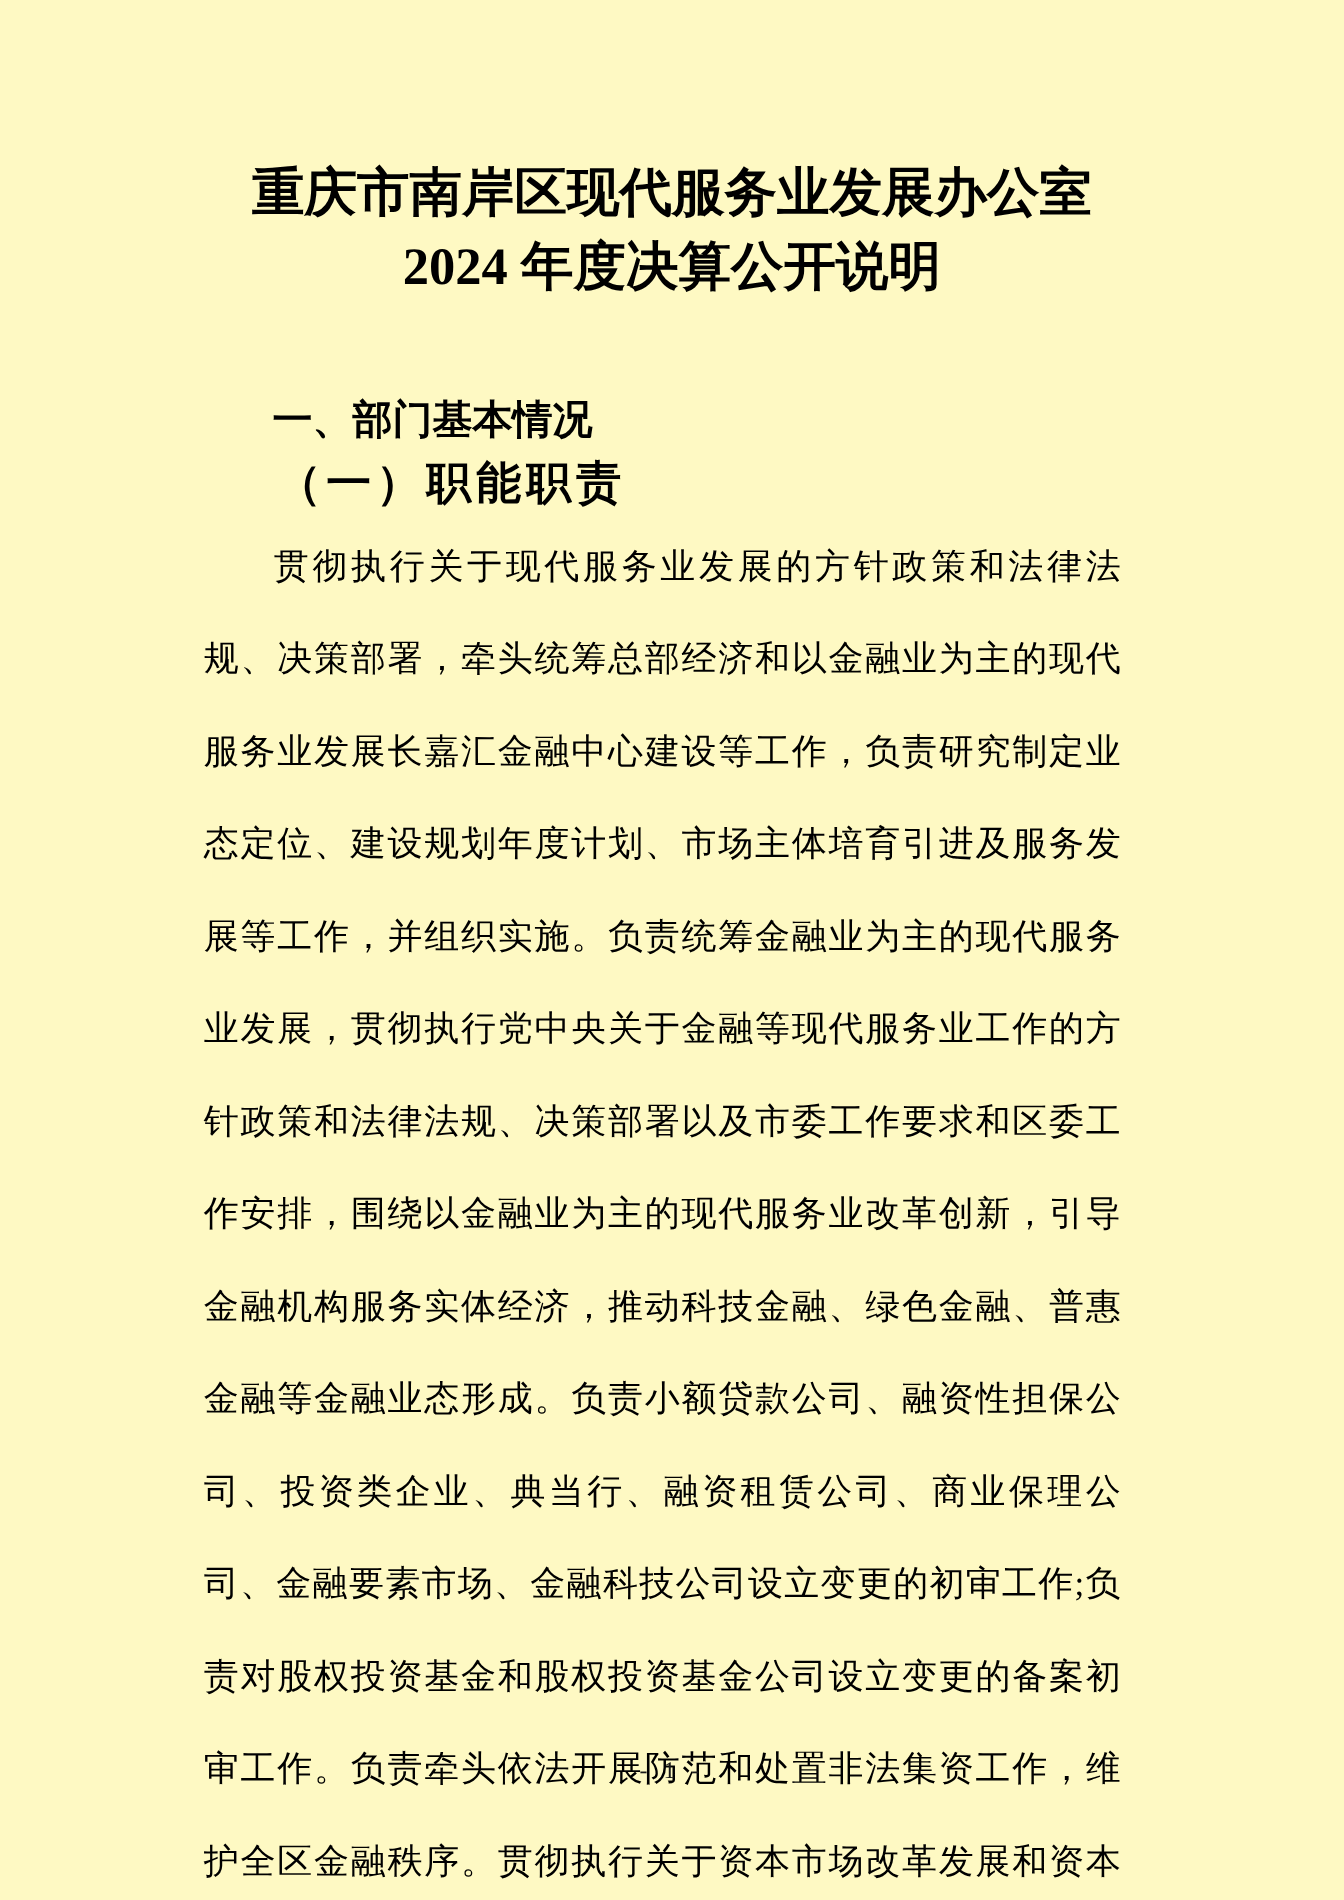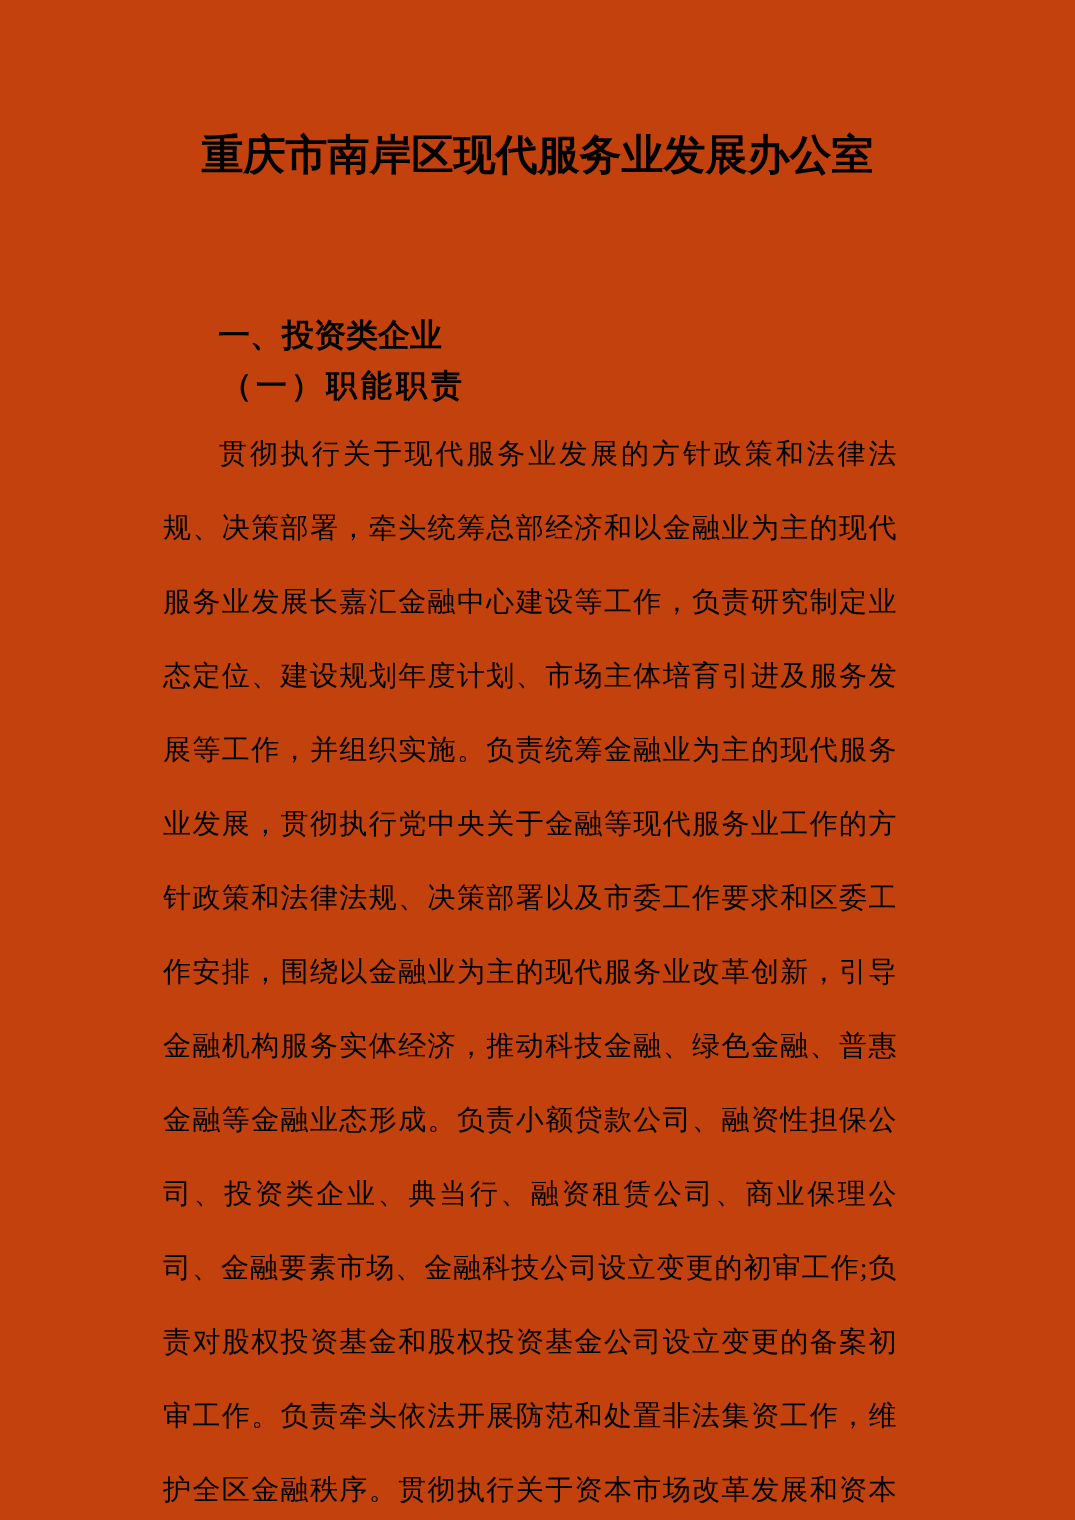--- a/index.html
+++ b/index.html
@@ -5,21 +5,21 @@
   html, body {
     margin: 0;
     padding: 0;
     background: #e8e8e8;
   }
   .page {
     position: relative;
     width: 1075px;
     height: 1520px;
     margin: 0 auto;
-    background: #c2410c;
+    background: #fef9c3;
     color: #000000;
     overflow: hidden;
     font-family: "Liberation Serif", "DejaVu Serif", serif;
   }
   .doc-title {
     position: absolute;
     top: 126px;
     left: 0;
     width: 100%;
     text-align: center;
@@ -39,21 +39,21 @@
     font-size: 32px;
     line-height: 40px;
     white-space: nowrap;
   }
   .heading-level-2 {
     position: absolute;
     top: 366px;
     left: 221px;
     font-family: "Liberation Serif", "DejaVu Serif", serif;
     font-weight: bold;
-    font-size: 31px;
+    font-size: 36px;
     line-height: 40px;
     letter-spacing: 4px;
     white-space: nowrap;
   }
   .body-paragraph {
     position: absolute;
     top: 417px;
     left: 163px;
     width: 734px;
     font-family: "Liberation Serif", "DejaVu Serif", serif;
@@ -75,23 +75,24 @@
     color: #1a1a1a;
   }
 </style>
 </head>
 <body>
 
 <div class="page">
 
   <div class="doc-title">
     <div>重庆市南岸区现代服务业发展办公室</div>
+    <div>2024 年度决算公开说明</div>
   </div>
 
-  <div class="heading-level-1">一、投资类企业</div>
+  <div class="heading-level-1">一、部门基本情况</div>
 
   <div class="heading-level-2">（一）职能职责</div>
 
   <div class="body-paragraph">贯彻执行关于现代服务业发展的方针政策和法律法规、决策部署，牵头统筹总部经济和以金融业为主的现代服务业发展长嘉汇金融中心建设等工作，负责研究制定业态定位、建设规划年度计划、市场主体培育引进及服务发展等工作，并组织实施。负责统筹金融业为主的现代服务业发展，贯彻执行党中央关于金融等现代服务业工作的方针政策和法律法规、决策部署以及市委工作要求和区委工作安排，围绕以金融业为主的现代服务业改革创新，引导金融机构服务实体经济，推动科技金融、绿色金融、普惠金融等金融业态形成。负责小额贷款公司、融资性担保公司、投资类企业、典当行、融资租赁公司、商业保理公司、金融要素市场、金融科技公司设立变更的初审工作;负责对股权投资基金和股权投资基金公司设立变更的备案初审工作。负责牵头依法开展防范和处置非法集资工作，维护全区金融秩序。贯彻执行关于资本市场改革发展和资本市场体系建设的方针政策和法律法规、决策部署，牵头统筹全区资本市场高质量发展、高水平双向开放，负责研究制定发展规划、年度计划、市场主体培育引进、对外开放、合作交流及服务发展等工作，并组织实施。</div>
 
   <div class="page-footer">- 1 -</div>
 
 </div>
 
 </body></html>

